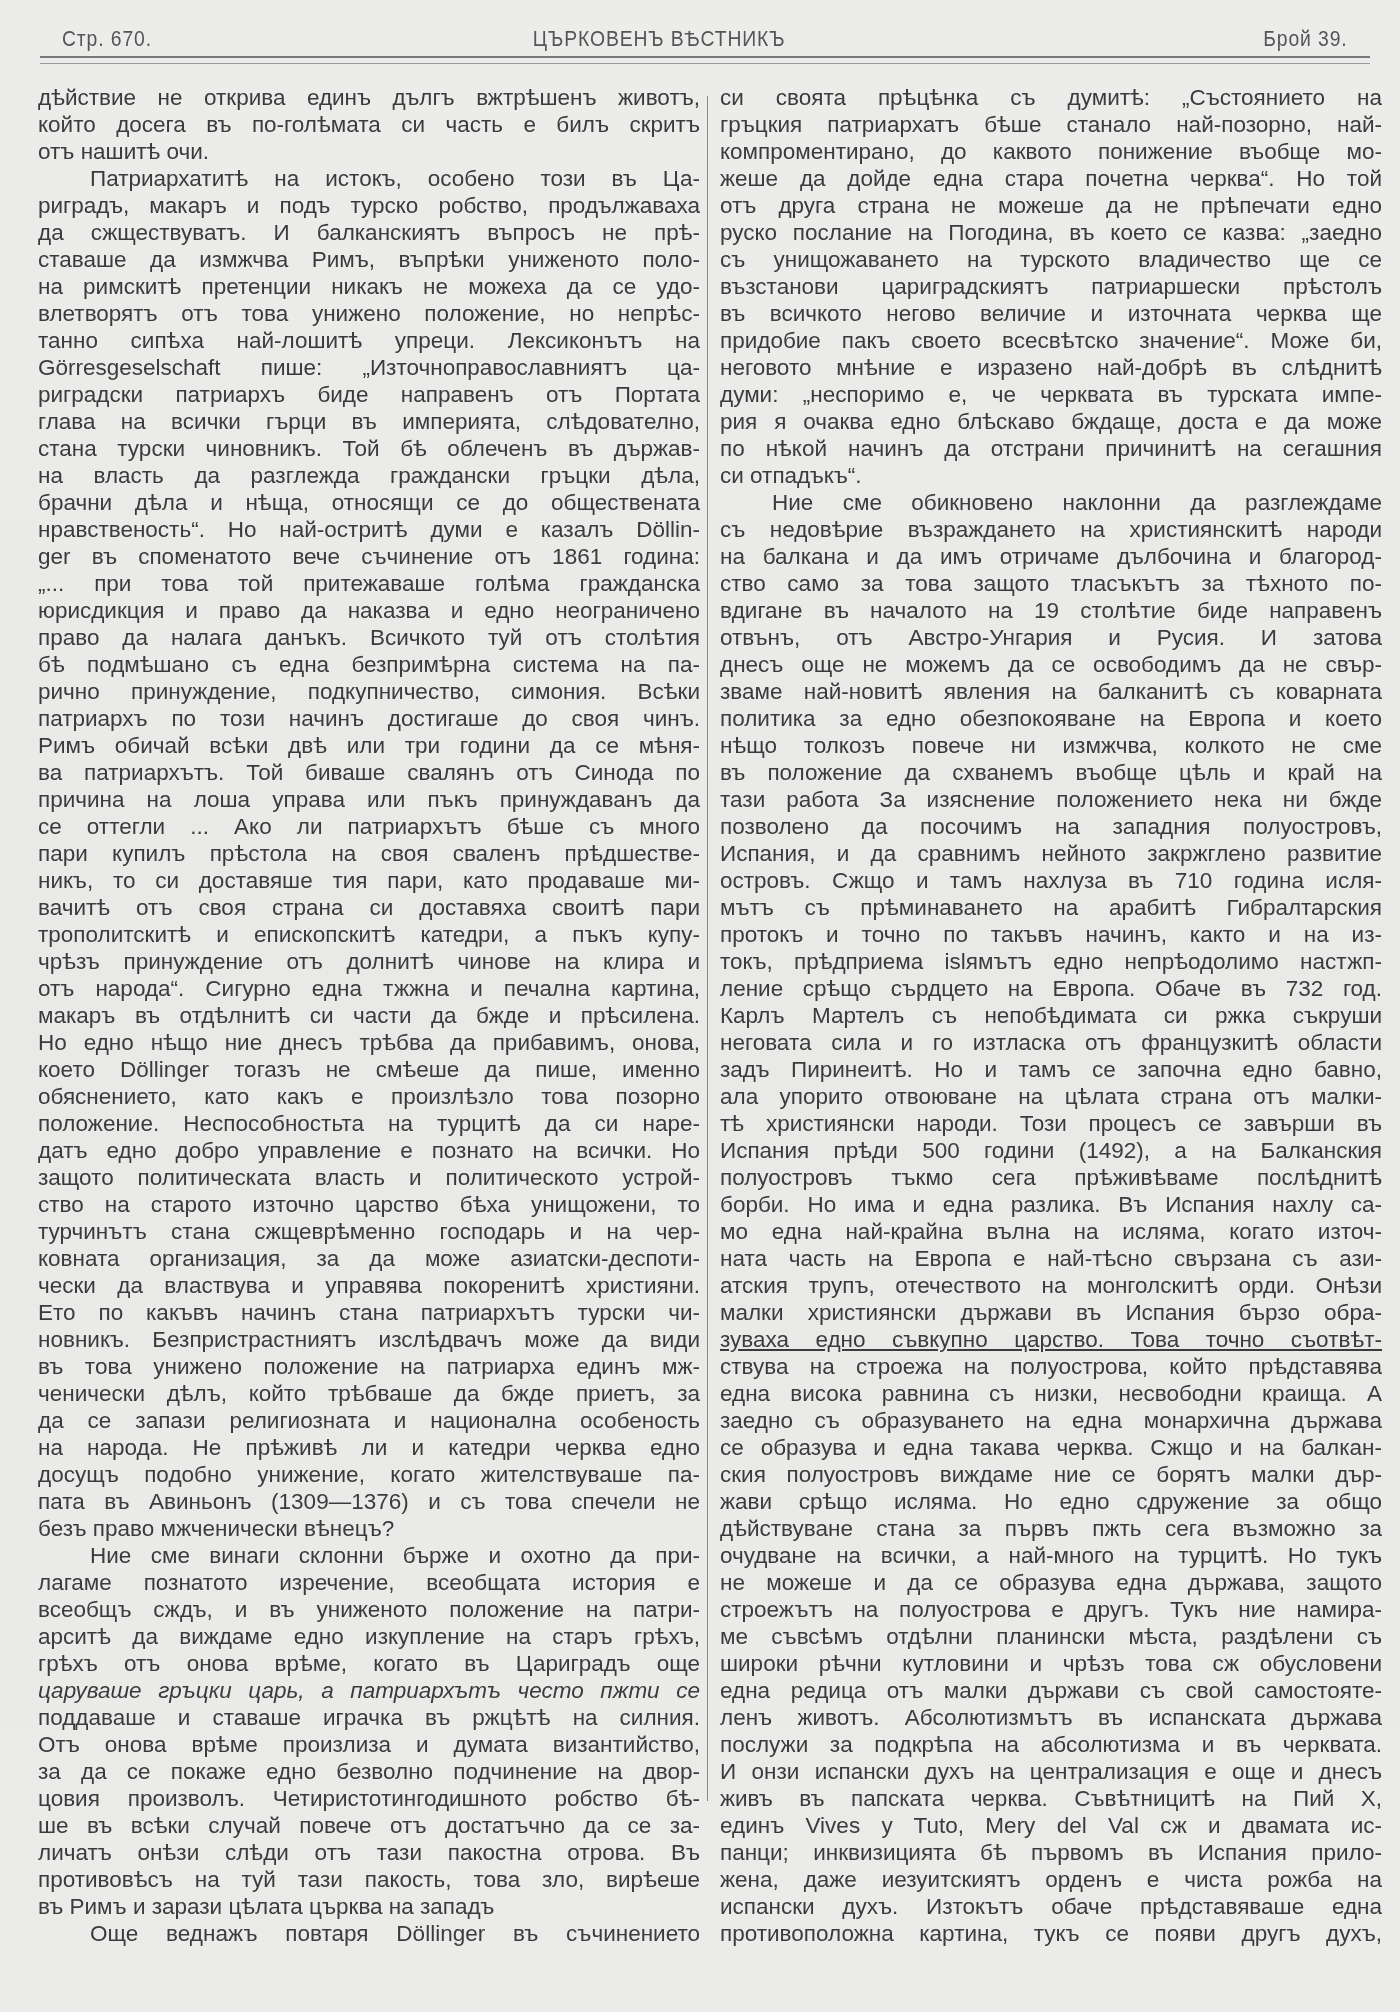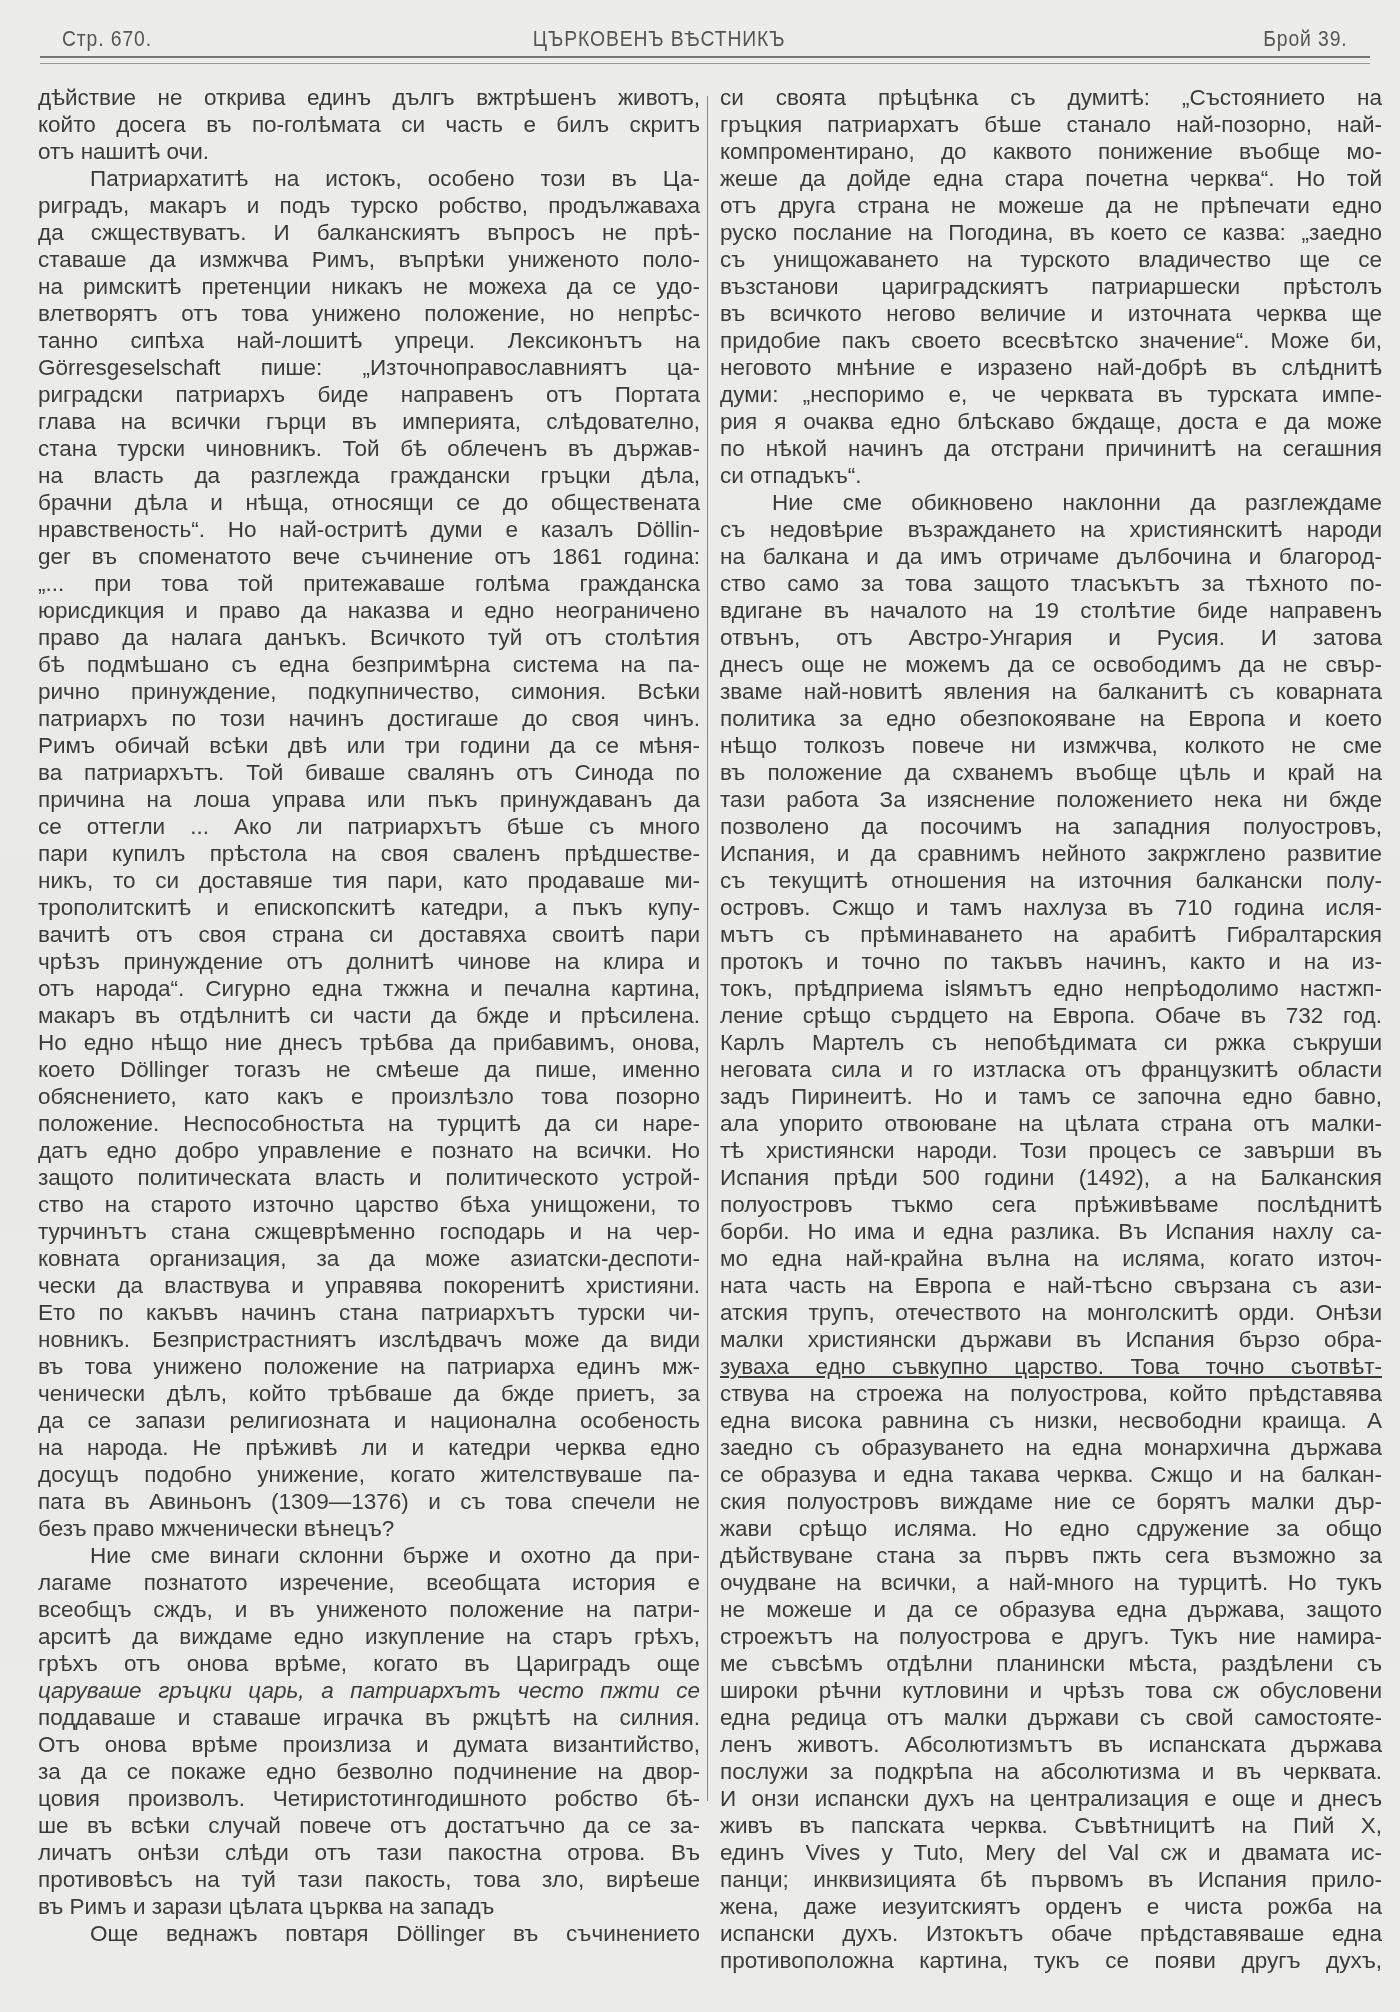--- a/index.html
+++ b/index.html
@@ -108,22 +108,22 @@
       <span class="line" style="display: block;"><span style="white-space: nowrap; word-spacing: 0px;">право да налага данъкъ. Всичкото туй отъ столѣтия</span></span>
       <span class="line" style="display: block;"><span style="white-space: nowrap; word-spacing: 0px;">бѣ подмѣшано съ една безпримѣрна система на па-</span></span>
       <span class="line" style="display: block;"><span style="white-space: nowrap; word-spacing: 0px;">рично принуждение, подкупничество, симония. Всѣки</span></span>
       <span class="line" style="display: block;"><span style="white-space: nowrap; word-spacing: 0px;">патриархъ по този начинъ достигаше до своя чинъ.</span></span>
       <span class="line" style="display: block;"><span style="white-space: nowrap; word-spacing: 0px;">Римъ обичай всѣки двѣ или три години да се мѣня-</span></span>
       <span class="line" style="display: block;"><span style="white-space: nowrap; word-spacing: 0px;">ва патриархътъ. Той биваше свалянъ отъ Синода по</span></span>
       <span class="line" style="display: block;"><span style="white-space: nowrap; word-spacing: 0px;">причина на лоша управа или пъкъ принуждаванъ да</span></span>
       <span class="line" style="display: block;"><span style="white-space: nowrap; word-spacing: 0px;">се оттегли ... Ако ли патриархътъ бѣше съ много</span></span>
       <span class="line" style="display: block;"><span style="white-space: nowrap; word-spacing: 0px;">пари купилъ прѣстола на своя сваленъ прѣдшестве-</span></span>
       <span class="line" style="display: block;"><span style="white-space: nowrap; word-spacing: 0px;">никъ, то си доставяше тия пари, като продаваше ми-</span></span>
+      <span class="line" style="display: block;"><span style="white-space: nowrap; word-spacing: 0px;">вачитѣ отъ своя страна си доставяха своитѣ пари</span></span>
       <span class="line" style="display: block;"><span style="white-space: nowrap; word-spacing: 0px;">трополитскитѣ и епископскитѣ катедри, а пъкъ купу-</span></span>
-      <span class="line" style="display: block;"><span style="white-space: nowrap; word-spacing: 0px;">вачитѣ отъ своя страна си доставяха своитѣ пари</span></span>
       <span class="line" style="display: block;"><span style="white-space: nowrap; word-spacing: 0px;">чрѣзъ принуждение отъ долнитѣ чинове на клира и</span></span>
       <span class="line" style="display: block;"><span style="white-space: nowrap; word-spacing: 0px;">отъ народа“. Сигурно една тжжна и печална картина,</span></span>
       <span class="line" style="display: block;"><span style="white-space: nowrap; word-spacing: 0px;">макаръ въ отдѣлнитѣ си части да бжде и прѣсилена.</span></span>
       <span class="line" style="display: block;"><span style="white-space: nowrap; word-spacing: 0px;">Но едно нѣщо ние днесъ трѣбва да прибавимъ, онова,</span></span>
       <span class="line" style="display: block;"><span style="white-space: nowrap; word-spacing: 0px;">което Döllinger тогазъ не смѣеше да пише, именно</span></span>
       <span class="line" style="display: block;"><span style="white-space: nowrap; word-spacing: 0px;">обяснението, като какъ е произлѣзло това позорно</span></span>
       <span class="line" style="display: block;"><span style="white-space: nowrap; word-spacing: 0px;">положение. Неспособностьта на турцитѣ да си наре-</span></span>
       <span class="line" style="display: block;"><span style="white-space: nowrap; word-spacing: 0px;">датъ едно добро управление е познато на всички. Но</span></span>
       <span class="line" style="display: block;"><span style="white-space: nowrap; word-spacing: 0px;">защото политическата власть и политическото устрой-</span></span>
       <span class="line" style="display: block;"><span style="white-space: nowrap; word-spacing: 0px;">ство на старото източно царство бѣха унищожени, то</span></span>
@@ -179,21 +179,20 @@
       <span class="line" style="display: block;"><span style="white-space: nowrap; word-spacing: 0px;">вдигане въ началото на 19 столѣтие биде направенъ</span></span>
       <span class="line" style="display: block;"><span style="white-space: nowrap; word-spacing: 0px;">отвънъ, отъ Австро-Унгария и Русия. И затова</span></span>
       <span class="line" style="display: block;"><span style="white-space: nowrap; word-spacing: 0px;">днесъ още не можемъ да се освободимъ да не свър-</span></span>
       <span class="line" style="display: block;"><span style="white-space: nowrap; word-spacing: 0px;">зваме най-новитѣ явления на балканитѣ съ коварната</span></span>
       <span class="line" style="display: block;"><span style="white-space: nowrap; word-spacing: 0px;">политика за едно обезпокояване на Европа и което</span></span>
       <span class="line" style="display: block;"><span style="white-space: nowrap; word-spacing: 0px;">нѣщо толкозъ повече ни измжчва, колкото не сме</span></span>
       <span class="line" style="display: block;"><span style="white-space: nowrap; word-spacing: 0px;">въ положение да схванемъ въобще цѣль и край на</span></span>
       <span class="line" style="display: block;"><span style="white-space: nowrap; word-spacing: 0px;">тази работа За изяснение положението нека ни бжде</span></span>
       <span class="line" style="display: block;"><span style="white-space: nowrap; word-spacing: 0px;">позволено да посочимъ на западния полуостровъ,</span></span>
       <span class="line" style="display: block;"><span style="white-space: nowrap; word-spacing: 0px;">Испания, и да сравнимъ нейното закржглено развитие</span></span>
-      <span class="line" style="display: block;"><span style="white-space: nowrap; word-spacing: 0px;">съ текущитѣ отношения на източния балкански полу-</span></span>
       <span class="line" style="display: block;"><span style="white-space: nowrap; word-spacing: 0px;">островъ. Сжщо и тамъ нахлуза въ 710 година исля-</span></span>
       <span class="line" style="display: block;"><span style="white-space: nowrap; word-spacing: 0px;">мътъ съ прѣминаването на арабитѣ Гибралтарския</span></span>
       <span class="line" style="display: block;"><span style="white-space: nowrap; word-spacing: 0px;">протокъ и точно по такъвъ начинъ, както и на из-</span></span>
       <span class="line" style="display: block;"><span style="white-space: nowrap; word-spacing: 0px;">токъ, прѣдприема islямътъ едно непрѣодолимо настжп-</span></span>
       <span class="line" style="display: block;"><span style="white-space: nowrap; word-spacing: 0px;">ление срѣщо сърдцето на Европа. Обаче въ 732 год.</span></span>
       <span class="line" style="display: block;"><span style="white-space: nowrap; word-spacing: 0px;">Карлъ Мартелъ съ непобѣдимата си ржка съкруши</span></span>
       <span class="line" style="display: block;"><span style="white-space: nowrap; word-spacing: 0px;">неговата сила и го изтласка отъ французкитѣ области</span></span>
       <span class="line" style="display: block;"><span style="white-space: nowrap; word-spacing: 0px;">задъ Пиринеитѣ. Но и тамъ се започна едно бавно,</span></span>
       <span class="line" style="display: block;"><span style="white-space: nowrap; word-spacing: 0px;">ала упорито отвоюване на цѣлата страна отъ малки-</span></span>
       <span class="line" style="display: block;"><span style="white-space: nowrap; word-spacing: 0px;">тѣ християнски народи. Този процесъ се завърши въ</span></span>

